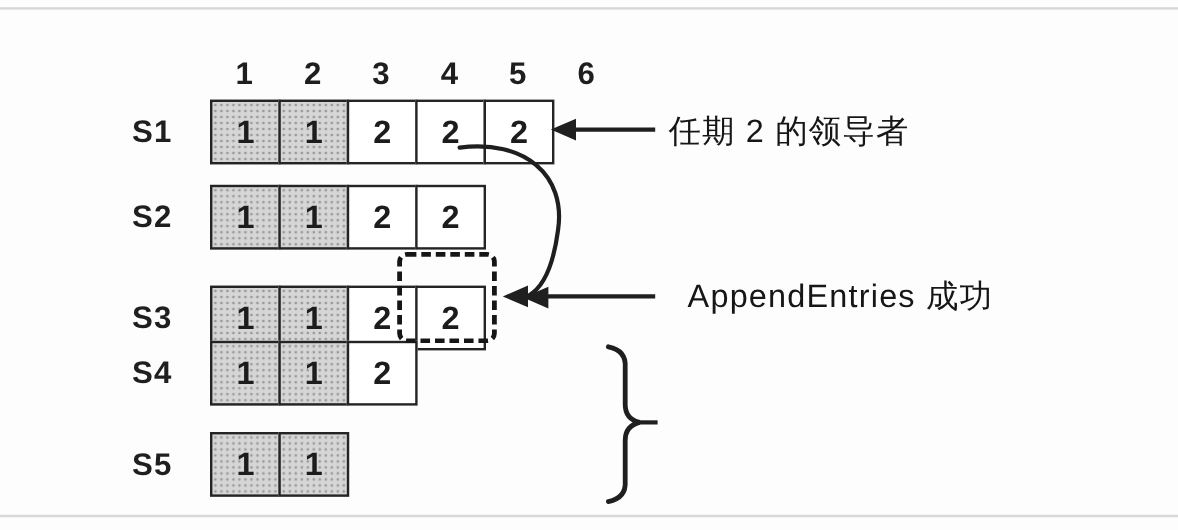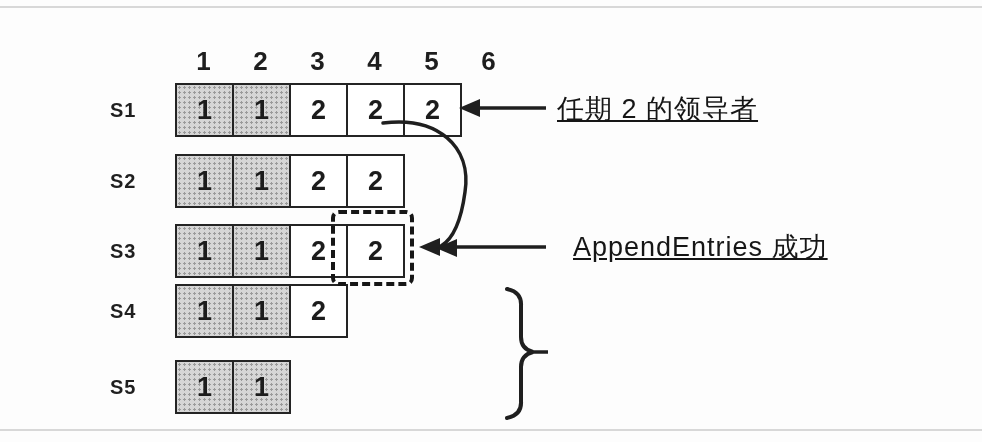--- a/index.html
+++ b/index.html
@@ -12,21 +12,21 @@
   .scan-line { position:absolute; left:0; right:0; height:2px; background:#d8d8d8; }
   .scan-line.top { top:6px; }
   .scan-line.bottom { top:429px; }
 
   .col-headers { position:absolute; left:175px; top:46px; display:flex; }
   .col-header { width:57px; text-align:center; font-size:26px; font-weight:600; color:#1e1e1e; }
 
   .server-row { position:absolute; left:0; width:982px; height:54px; }
   .server-label {
     position:absolute; left:110px; top:50%; transform:translateY(-50%);
-    font-size:20px; font-weight:600; letter-spacing:1px;
+    font-size:26px; font-weight:600; letter-spacing:1px;
   }
   .cells { position:absolute; left:175px; top:0; display:flex; }
   .cell {
     box-sizing:border-box; width:59px; height:54px; margin-right:-2px;
     border:2px solid var(--cellBorder,#242424);
     display:flex; align-items:center; justify-content:center;
     font-size:27px; font-weight:600; background:#ffffff; color:#1c1c1c;
   }
   .cell.shaded {
     background-color:var(--shade,#d6d6d6);
@@ -39,21 +39,21 @@
     box-sizing:border-box; border:4px dashed #161616; border-radius:8px;
     background:transparent;
   }
 
   .overlay { position:absolute; left:0; top:0; width:982px; height:442px; pointer-events:none; }
   .overlay line, .overlay path { stroke:var(--line,#1f1f1f); }
   .overlay polygon { fill:var(--line,#1f1f1f); }
 
   .ann {
     position:absolute; white-space:nowrap; transform:translateY(-50%);
-    font-size:27px; font-weight:500; color:#161616; letter-spacing:1px;text-decoration:underline;
+    font-size:27px; font-weight:500; color:#161616; letter-spacing:1px;
   }
   .ann-leader { left:557px; top:109px; }
   .ann-append { left:537px; top:247px;margin-left:36px; }
   .ann-noelect { left:556px; top:352px; font-size:28px; }
 </style>
 </head>
 <body>
 
 <div class="canvas" style="--line: #1f1f1f; --shade: #d6d6d6; --cellBorder: #242424; --bg: #fdfdfd;">
 
@@ -82,21 +82,21 @@
       </div>
       <div class="server-row" style="top: 154px;">
         <span class="server-label">S2</span>
         <div class="cells">
           <div class="cell shaded">1</div>
           <div class="cell shaded">1</div>
           <div class="cell">2</div>
           <div class="cell">2</div>
         </div>
       </div>
-      <div class="server-row" style="top: 224px; text-align: right;">
+      <div class="server-row" style="top: 238px; text-align: right;">
         <span class="server-label">S3</span>
         <div class="cells">
           <div class="cell shaded">1</div>
           <div class="cell shaded">1</div>
           <div class="cell">2</div>
           <div class="cell">2</div>
         </div>
       </div>
       <div class="server-row" style="top: 284px;">
         <span class="server-label">S4</span>

